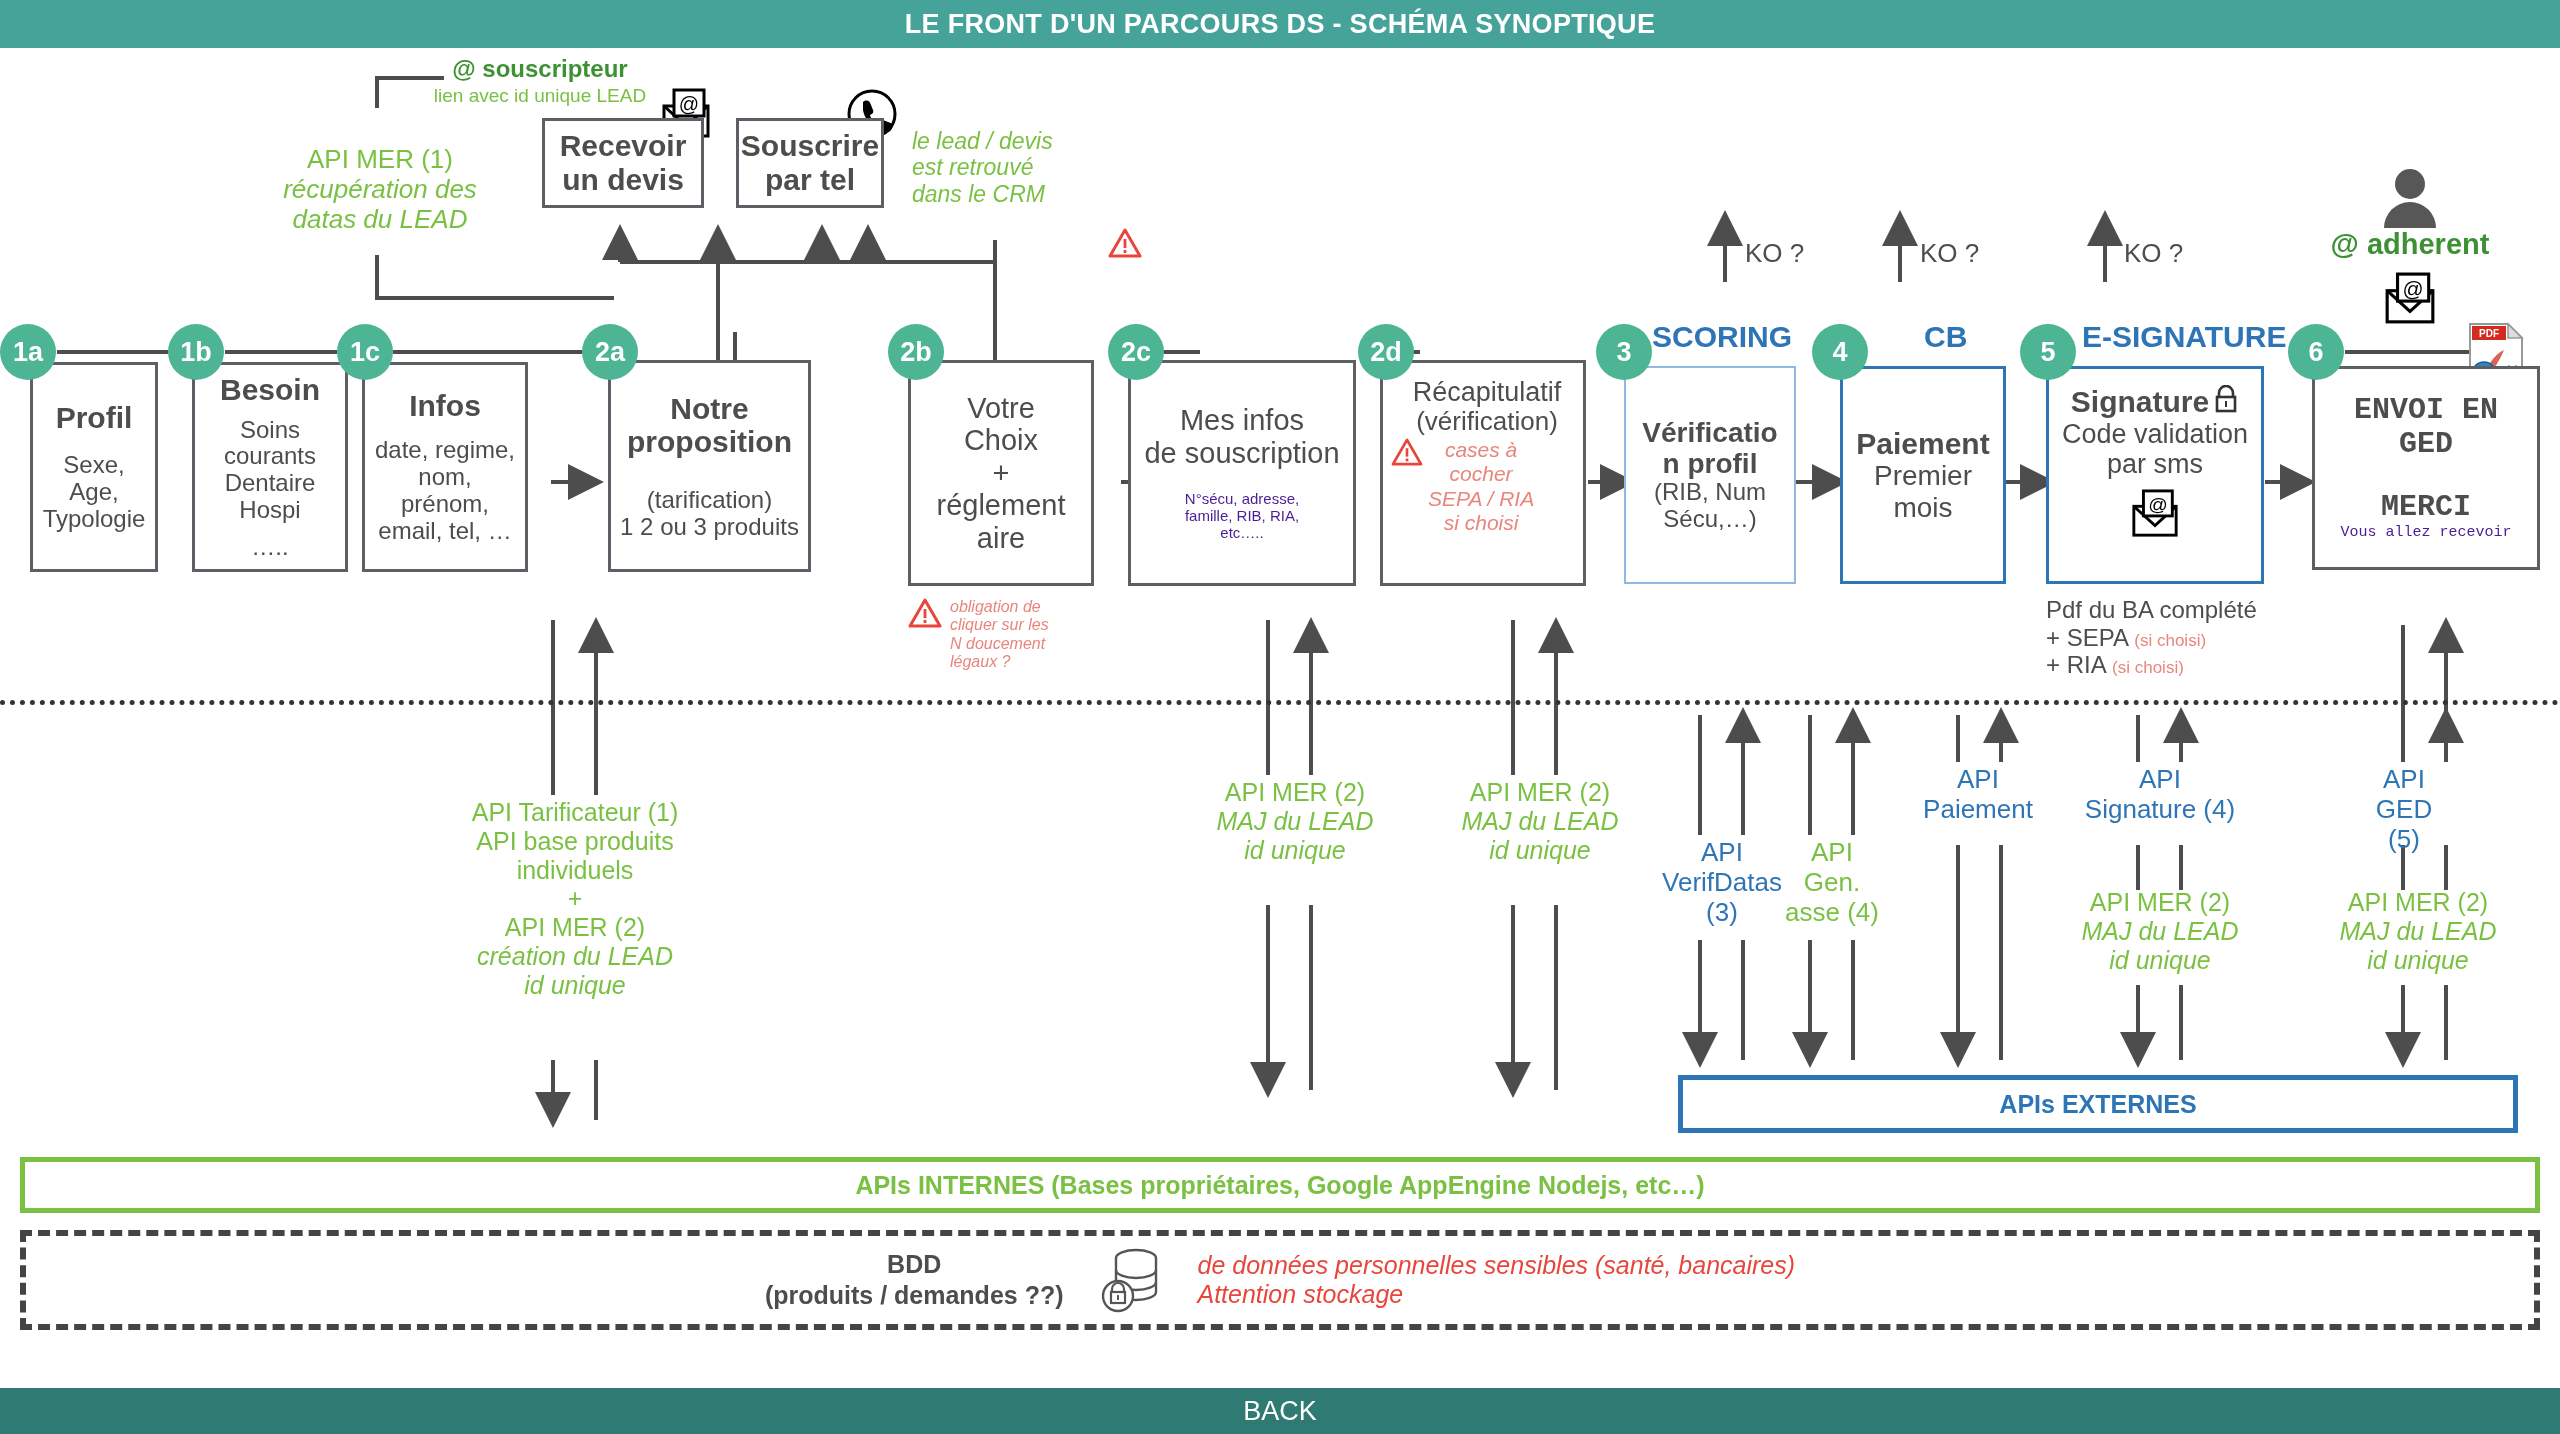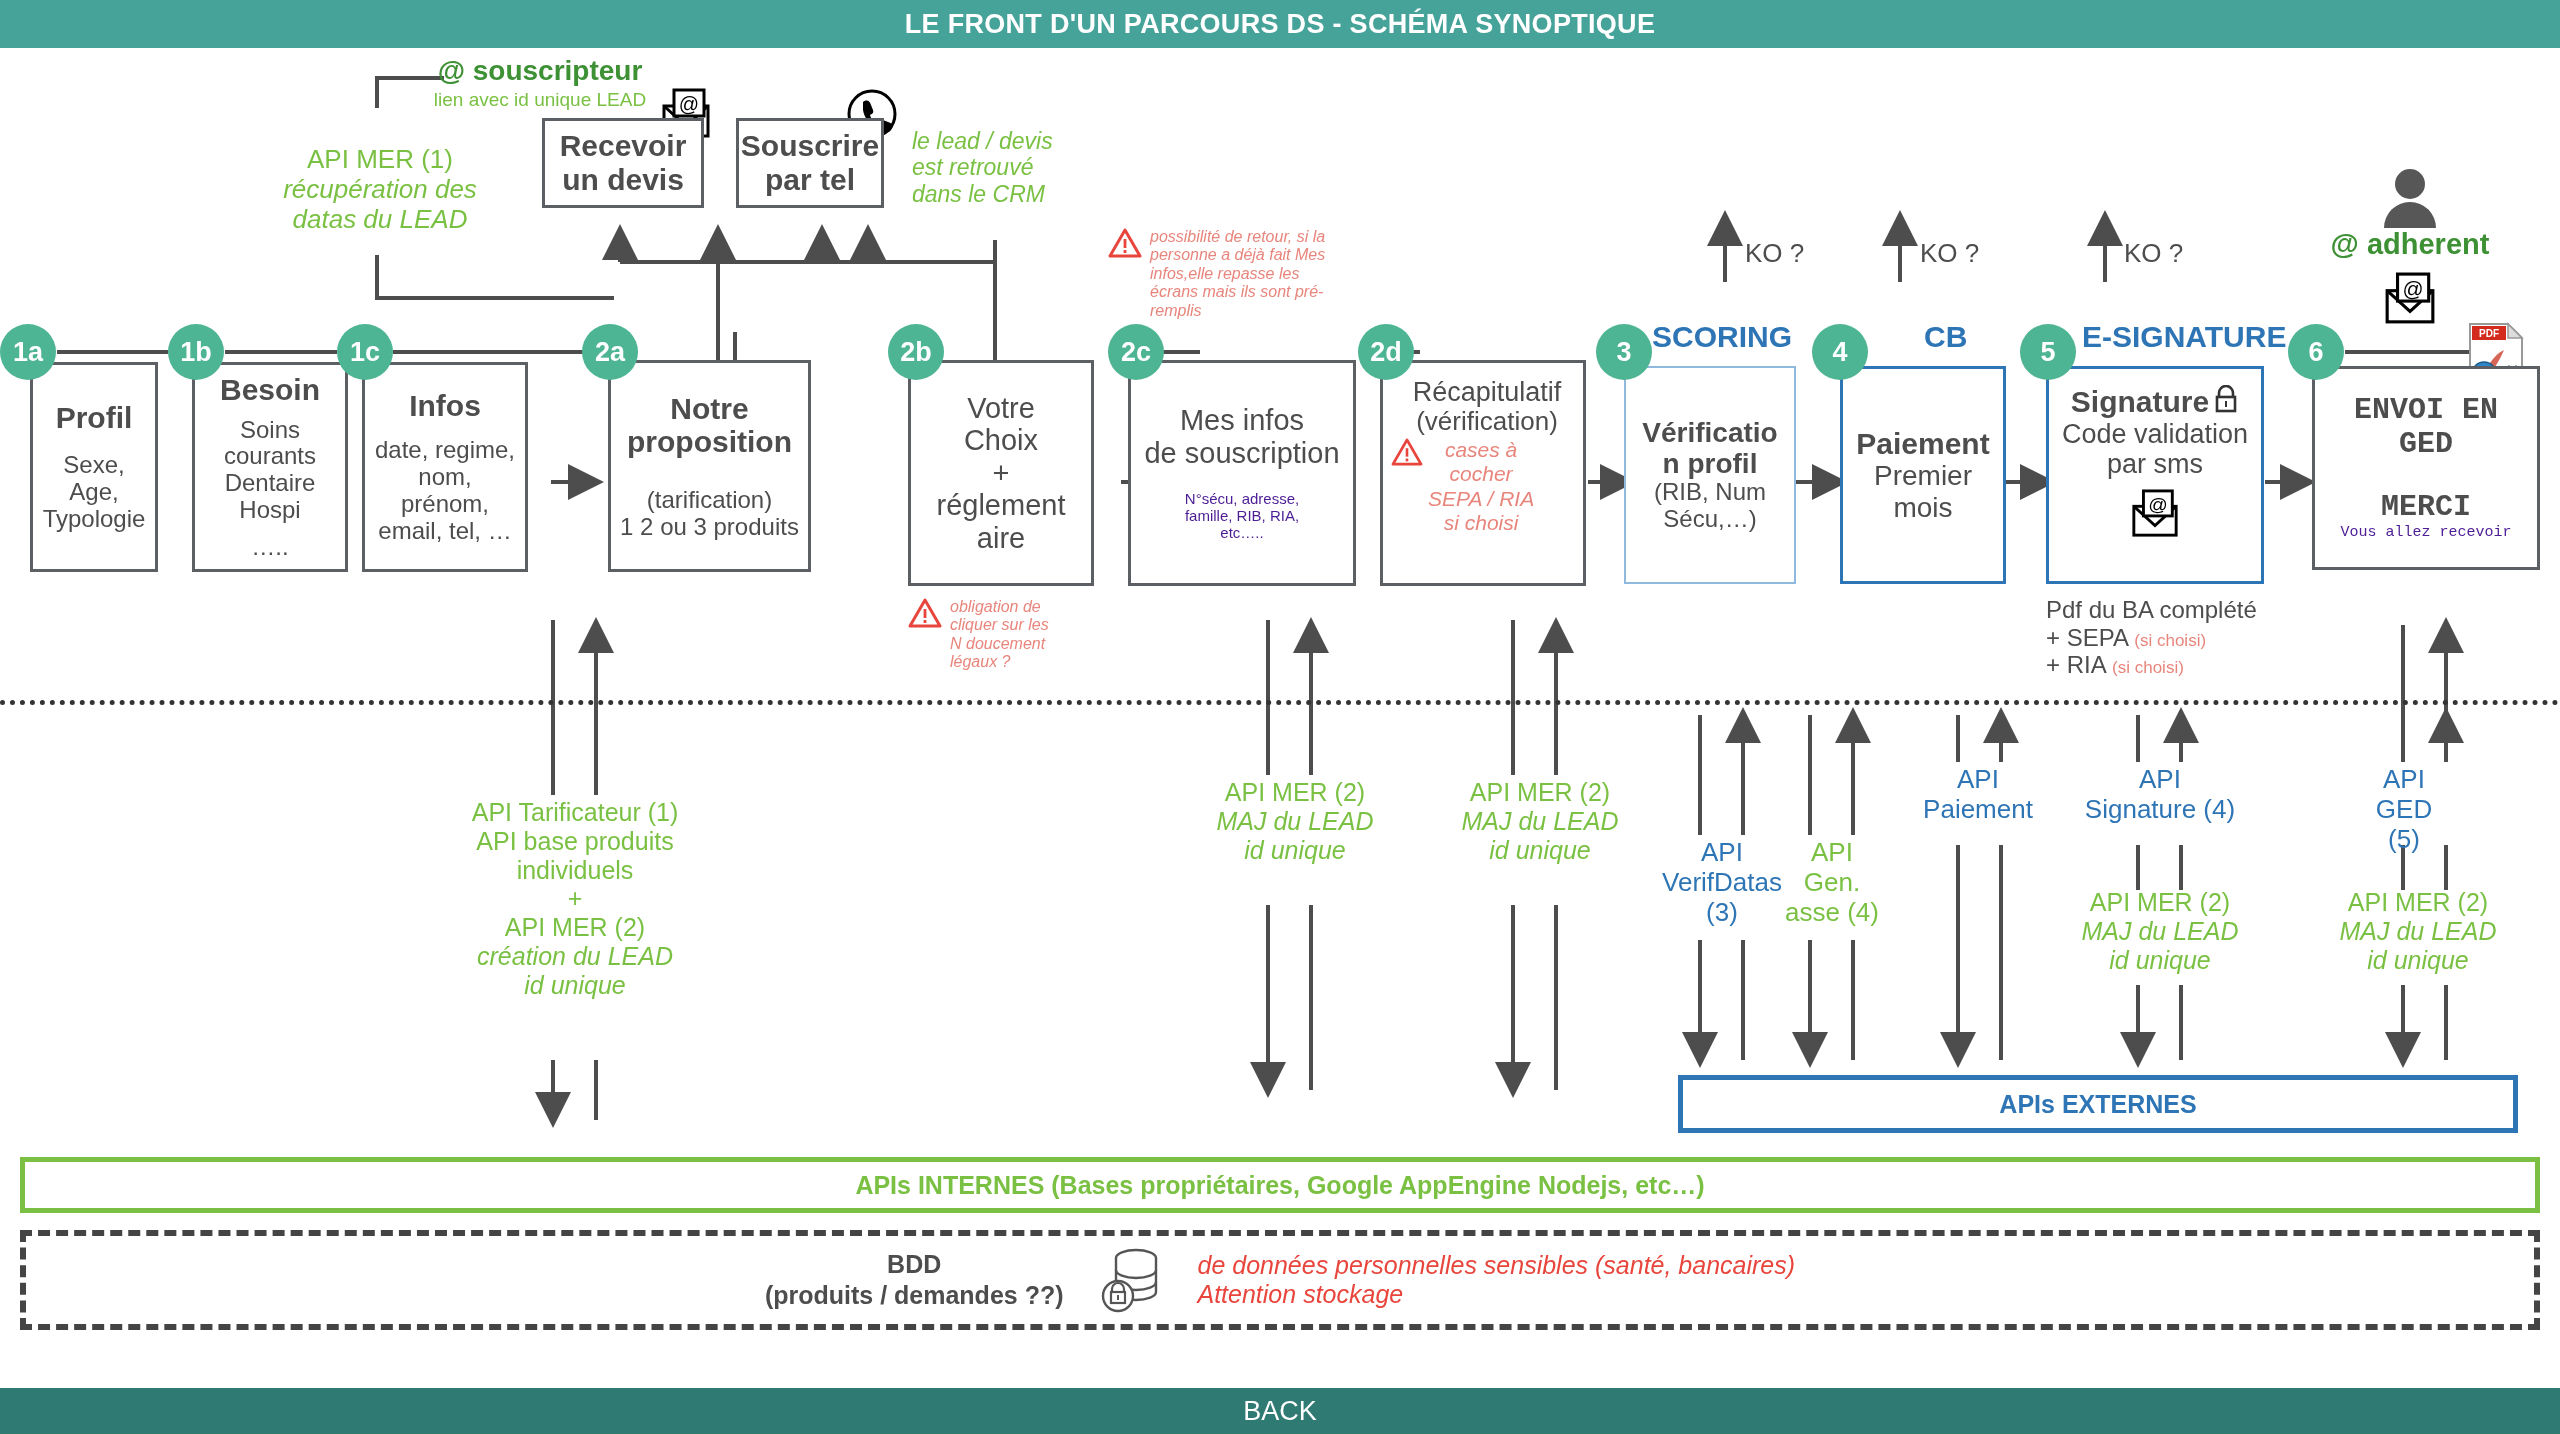--- a/index.html
+++ b/index.html
@@ -158,21 +158,21 @@
     <path d="M2446,762 L2446,715" marker-end="url(#ar)"></path>
     <path d="M2446,890 L2446,845"></path>
     <path d="M2446,1060 L2446,985"></path>
 
     <path d="M2446,715 L2446,625" marker-end="url(#ar)"></path>
     <path d="M2403,625 L2403,715"></path>
   </g>
 </svg>
 
 <div class="abs ctr" style="left:400px;top:55px;width:280px;">
-  <div class="greendark bold" style="font-size:28px;">@ souscripteur</div>
+  <div class="greendark bold" style="font-size:24px;">@ souscripteur</div>
   <div class="green" style="font-size:19px;margin-top:2px;">lien avec id unique LEAD</div>
 </div>
 
 <div class="abs ctr green lh" style="left:250px;top:145px;width:260px;font-size:26px;">
   <div>API MER (1)</div>
   <div class="ital">récupération des</div>
   <div class="ital">datas du LEAD</div>
 </div>
 
 <div class="abs" style="left:660px;top:88px;">
@@ -263,27 +263,20 @@
   </span>
 </div>
 
 <div class="abs" style="left:1108px;top:228px;width:290px;display:flex;gap:8px;">
   <span>
     <svg class="ico" width="34" height="30" viewBox="0 0 34 30">
       <path d="M17,2 L32,28 L2,28 Z" fill="none" stroke="#e8453c" stroke-width="3" stroke-linejoin="round"></path>
       <rect x="15.6" y="11" width="2.8" height="9" fill="#e8453c"></rect>
       <rect x="15.6" y="22" width="2.8" height="3" fill="#e8453c"></rect>
     </svg>
-  </span>
-  <span class="pink ital lh" style="font-size:16px;">
-    <span style="display:block;">possibilité de retour, si la</span>
-    <span style="display:block;">personne a déjà fait Mes</span>
-    <span style="display:block;">infos,elle repasse les</span>
-    <span style="display:block;">écrans mais ils sont pré-</span>
-    <span style="display:block;">remplis</span>
   </span>
 </div>
 <div class="abs bubble" style="left:1108px;top:324px;">2c</div>
 <div class="abs box" style="left:1128px;top:360px;width:228px;height:226px;">
   <div class="bs" style="font-size:29px;">Mes infos</div>
   <div class="bs" style="font-size:29px;margin-bottom:22px;">de souscription</div>
   <div class="bs-sm">N°sécu, adresse,</div>
   <div class="bs-sm">famille, RIB, RIA,</div>
   <div class="bs-sm">etc…..</div>
 </div>

